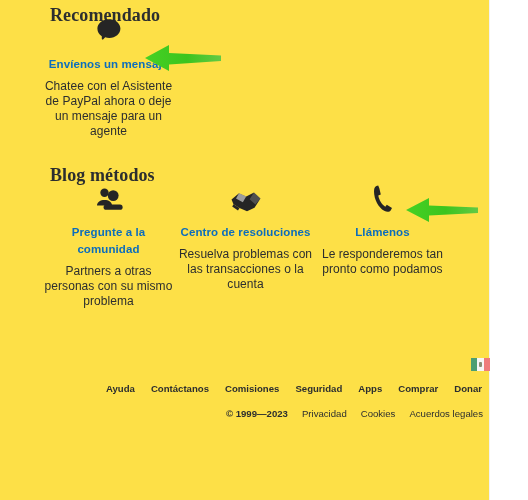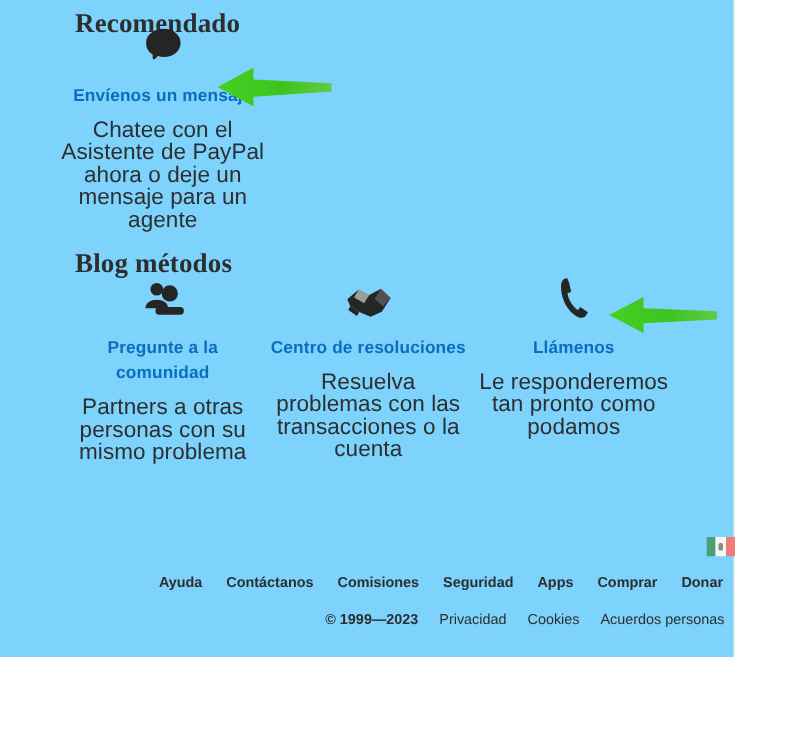--- a/index.html
+++ b/index.html
@@ -16,22 +16,22 @@
     color: #2c2e2f;
     position: relative;
   }
 
   
   #page-canvas {
     position: absolute;
     left: 0;
     top: 0;
     width: 490px;
-    height: 438px;
-    background: #7dd3fc;
+    height: 500px;
+    background: #fde047;
     border-right: 1px solid #f2f2f2;
     box-sizing: border-box;
   }
 
   .section-heading {
     font-family: "Liberation Serif", serif;
     font-size: 18px;
     font-weight: 700;
     color: #2c2e2f;
     letter-spacing: 0.1px;
@@ -73,21 +73,21 @@
     color: #0c6dbc;
     font-size: 11.5px;
     font-weight: 700;
     line-height: 17px;
     text-decoration: none;
     letter-spacing: 0.1px;
   }
   .card-desc {
     display: block;
     margin-top: 6px;
-    font-size: 15px;
+    font-size: 12px;
     line-height: 15px;
     color: #2c2e2f;
     letter-spacing: 0.05px;
   }
 
   
   #other-methods-row {
     position: absolute;
     left: 40px;
     top: 180px;
@@ -265,18 +265,18 @@
         <span class="emblem"></span>
       </span>
     </div>
 
     <div class="footer-row" id="footer-row-primary">
       <a href="#">Ayuda</a><a href="#">Contáctanos</a><a href="#">Comisiones</a><a href="#">Seguridad</a><a href="#">Apps</a><a href="#">Comprar</a><a href="#">Donar</a>
     </div>
 
 
     <div class="footer-row" id="footer-row-legal">
-      <span class="copyright">© 1999—2023</span><a href="#">Privacidad</a><a href="#">Cookies</a><a href="#">Acuerdos personas</a>
+      <span class="copyright">© 1999—2023</span><a href="#">Privacidad</a><a href="#">Cookies</a><a href="#">Acuerdos legales</a>
     </div>
 
   </div>
 
 </div>
 
 </body></html>

